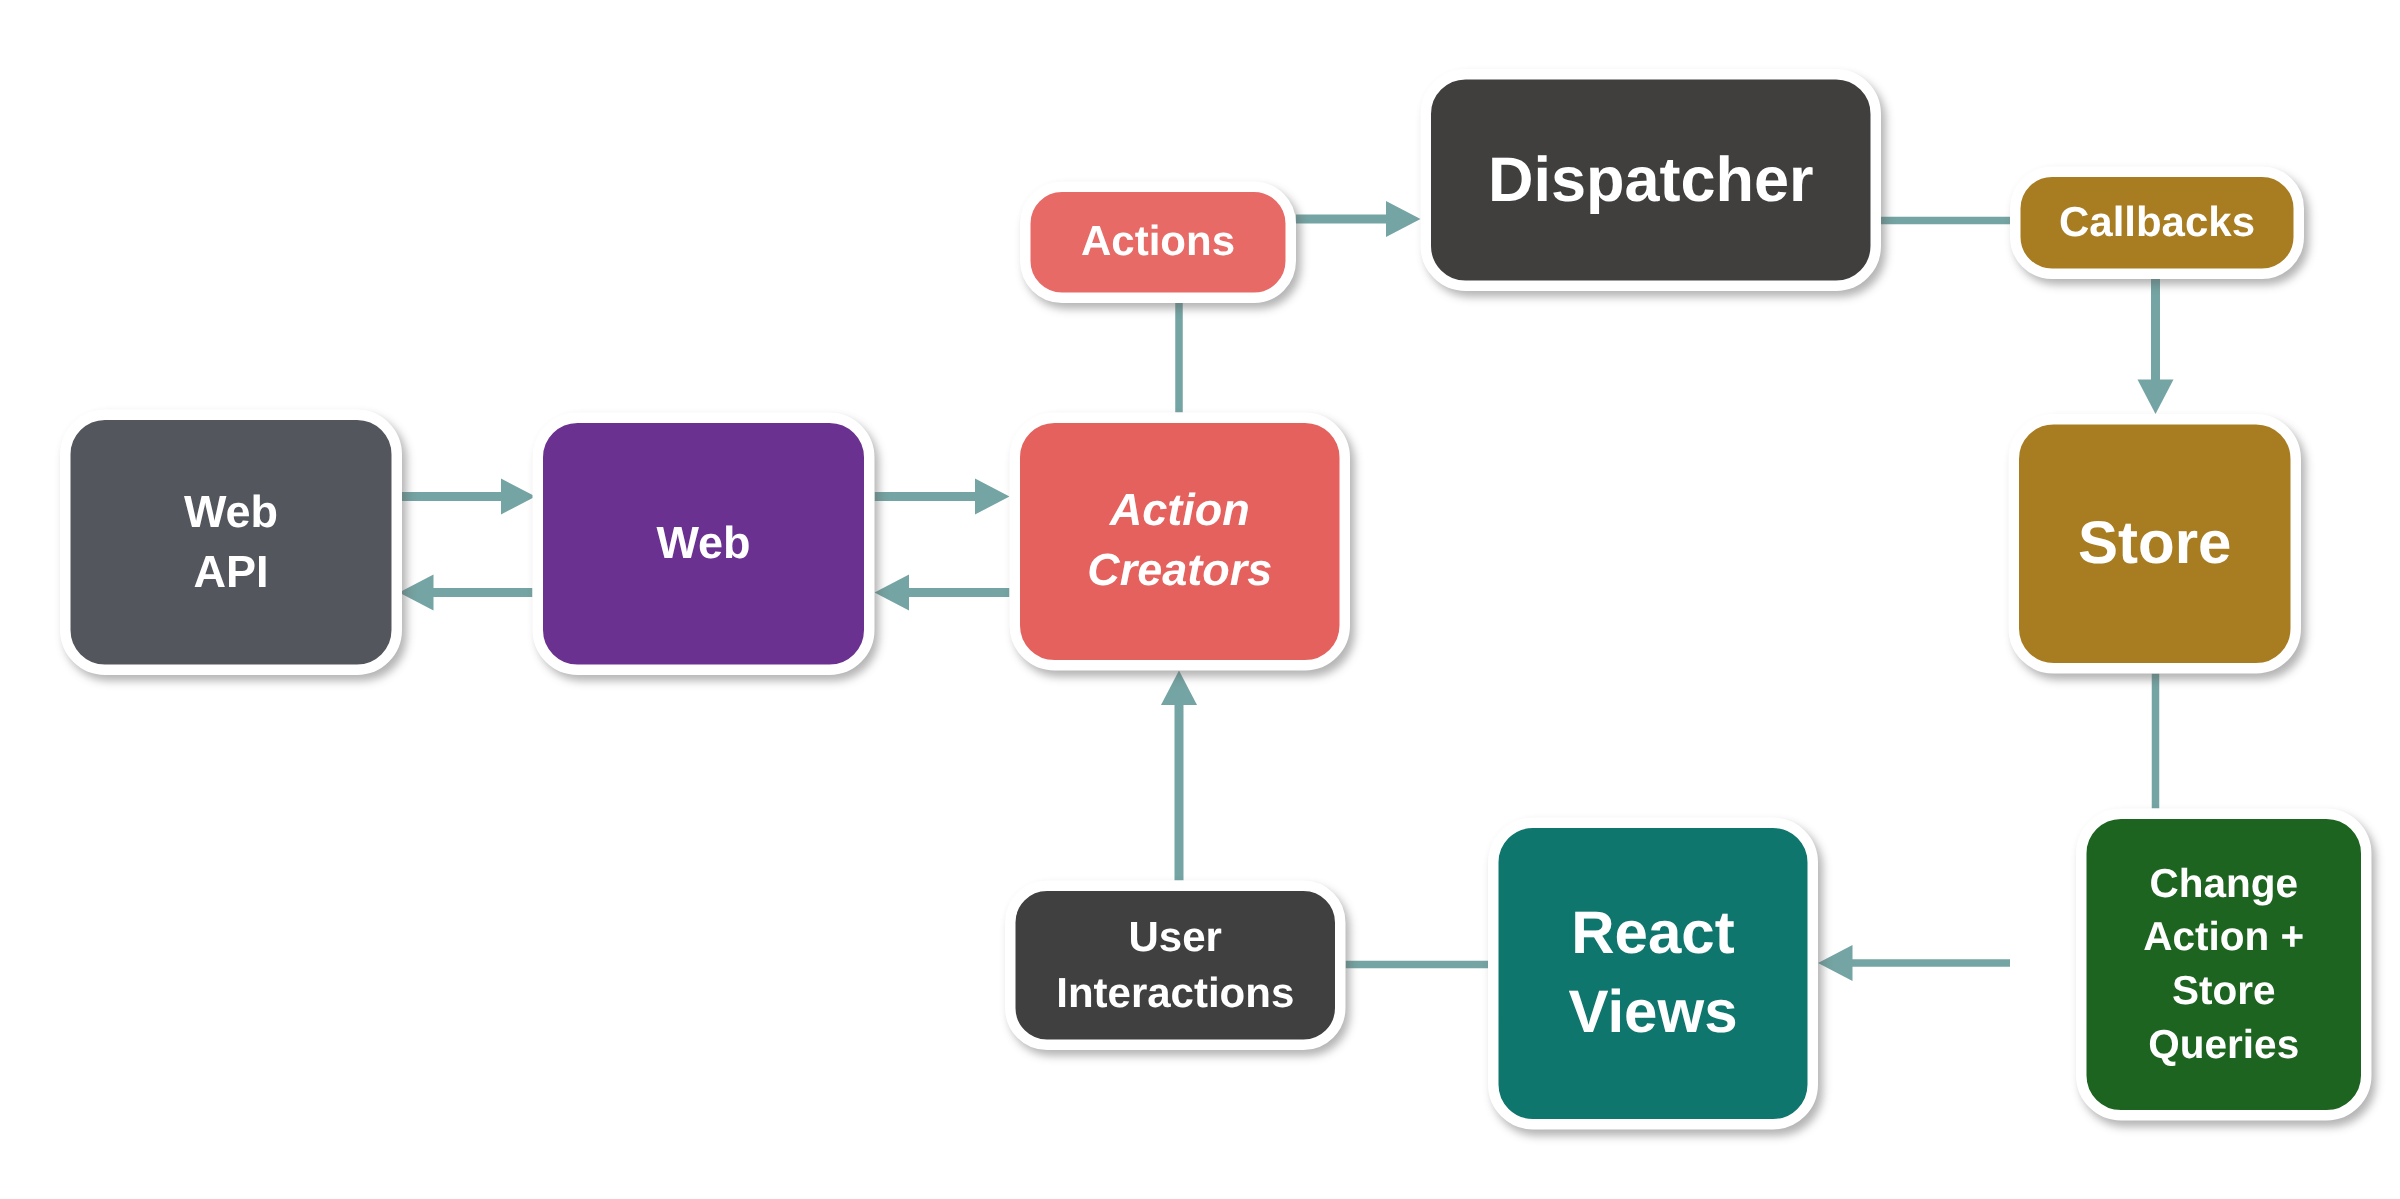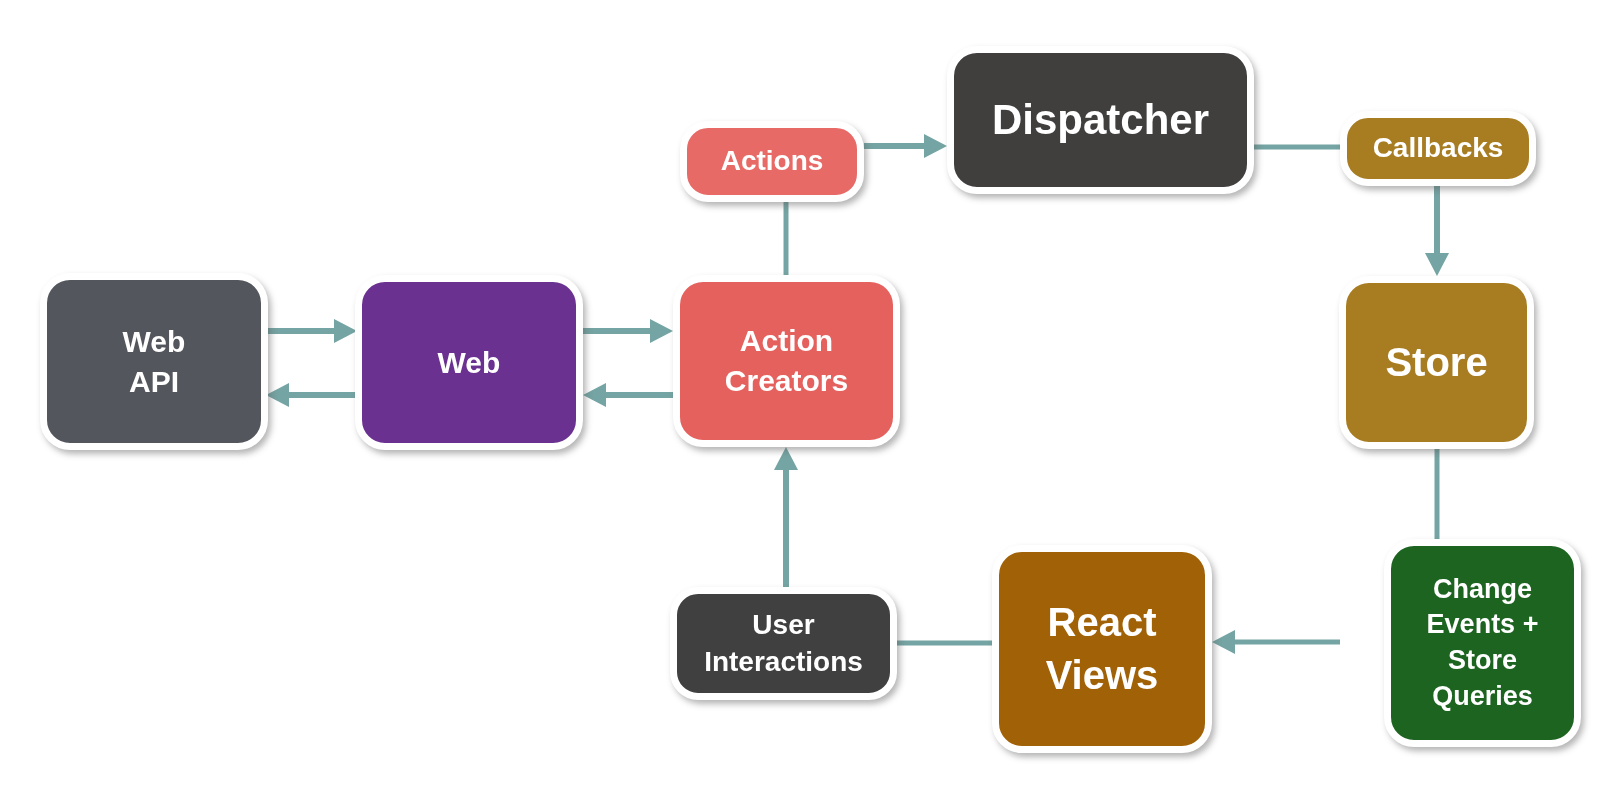--- a/index.html
+++ b/index.html
@@ -31,21 +31,21 @@
     font-weight:700;
     text-align:center;
   }
   .node.big{font-size:30px;line-height:1.32;}
   .node.small{font-size:28px;line-height:1.32;}
   .node.pill{border-radius:28px;}
 
   
   #n-web-api          {left:40px;  top:273px; width:228px; height:177px;}
   #n-web-api-utils    {left:355px; top:275px; width:228px; height:175px;}
-  #n-action-creators  {left:673px; top:275px; width:227px; height:172px;}
+  #n-action-creators  {left:673px; top:275px; width:227px; height:172px;font-style:italic;}
   #n-actions          {left:680px; top:121px; width:184px; height:81px;}
   #n-dispatcher       {left:947px; top:46px;  width:307px; height:148px; font-size:42px;}
   #n-callbacks        {left:1340px;top:111px; width:196px; height:75px;}
   #n-store            {left:1339px;top:276px; width:195px; height:173px; font-size:40px;}
   #n-change-events    {left:1384px;top:539px; width:197px; height:208px; font-size:27px;text-align:right;}
   #n-react-views      {left:992px; top:545px; width:220px; height:208px; font-size:40px;}
   #n-user-interactions{left:670px; top:587px; width:227px; height:113px;}
 </style>
 </head>
 <body style="background: rgb(255, 255, 255);">
@@ -137,26 +137,26 @@
   <div class="node small pill" id="n-callbacks" style="background: rgb(168, 125, 34); justify-content: center;">
     <span>Callbacks</span>
   </div>
 
   <div class="node big" id="n-store" style="background: rgb(168, 125, 34);">
     <span>Store</span>
   </div>
 
   <div class="node small" id="n-change-events" style="background: rgb(29, 100, 33);">
     <span>Change</span>
-    <span>Events +</span>
+    <span>Action +</span>
     <span>Store</span>
     <span>Queries</span>
   </div>
 
-  <div class="node big" id="n-react-views" style="background: #a16207;">
+  <div class="node big" id="n-react-views" style="background: #0f766e;">
     <span>React</span>
     <span>Views</span>
   </div>
 
   <div class="node small pill" id="n-user-interactions" style="background: #404040;">
     <span>User</span>
     <span>Interactions</span>
   </div>
 
 </div>

